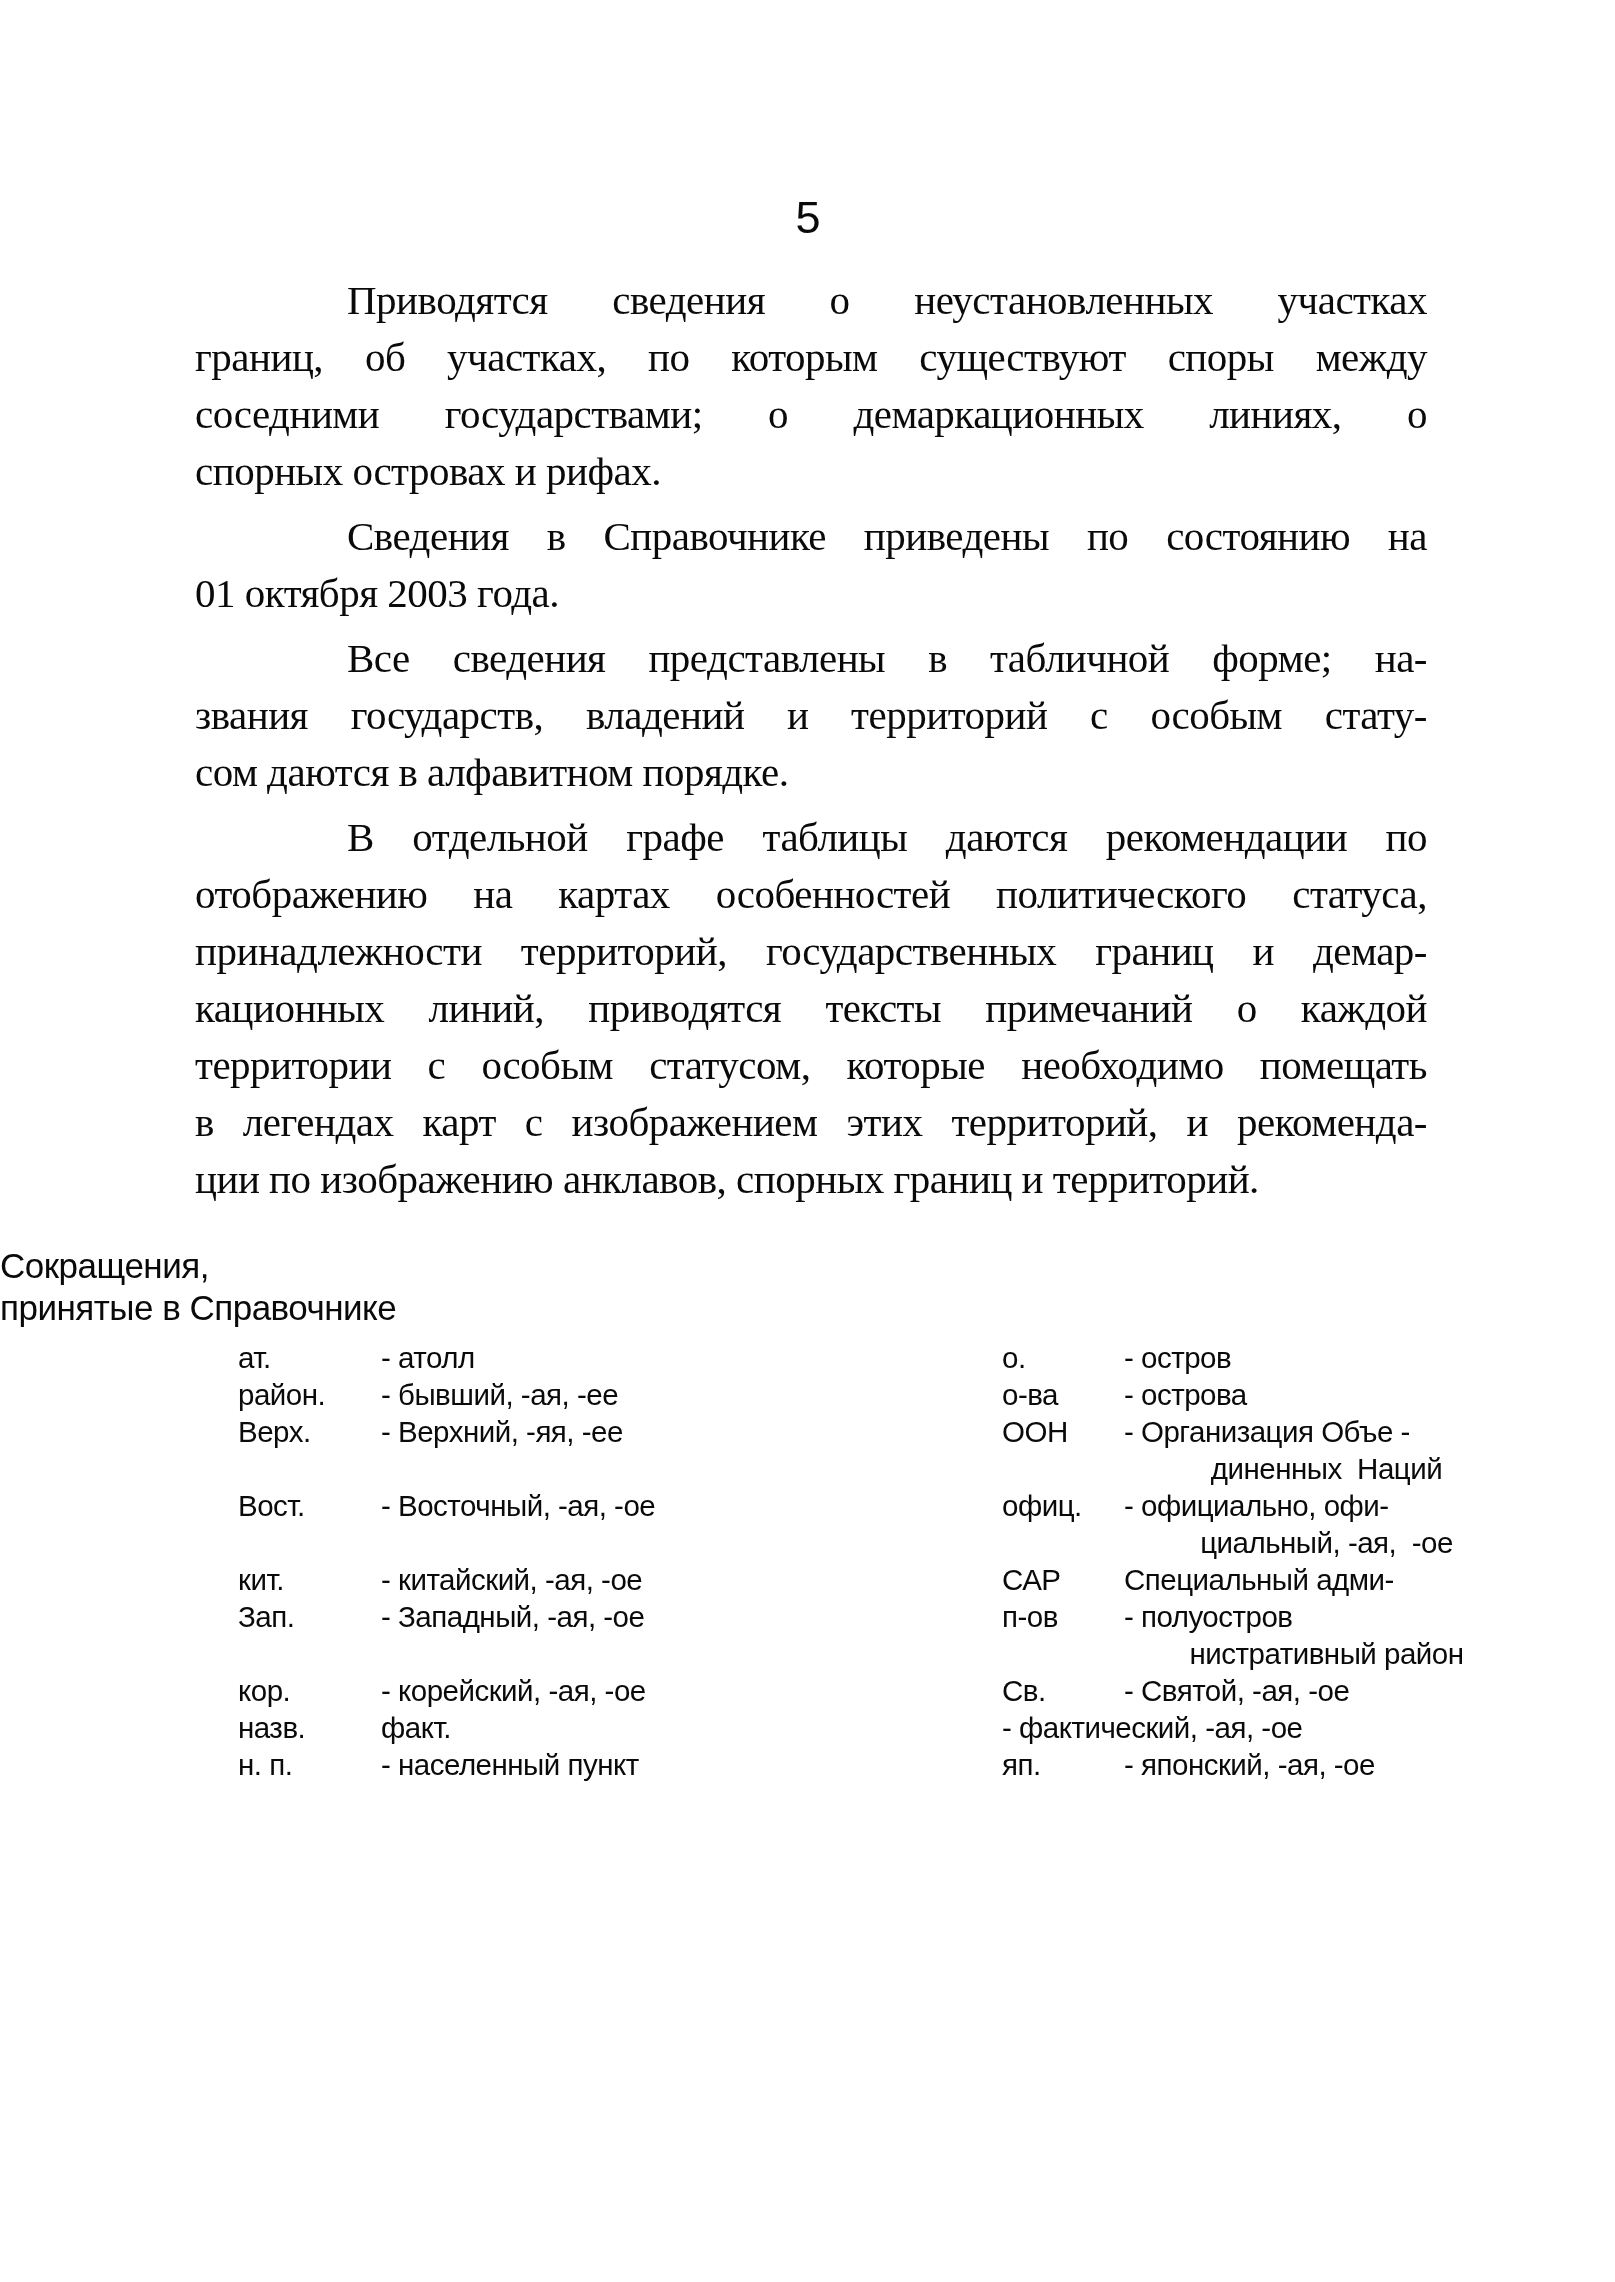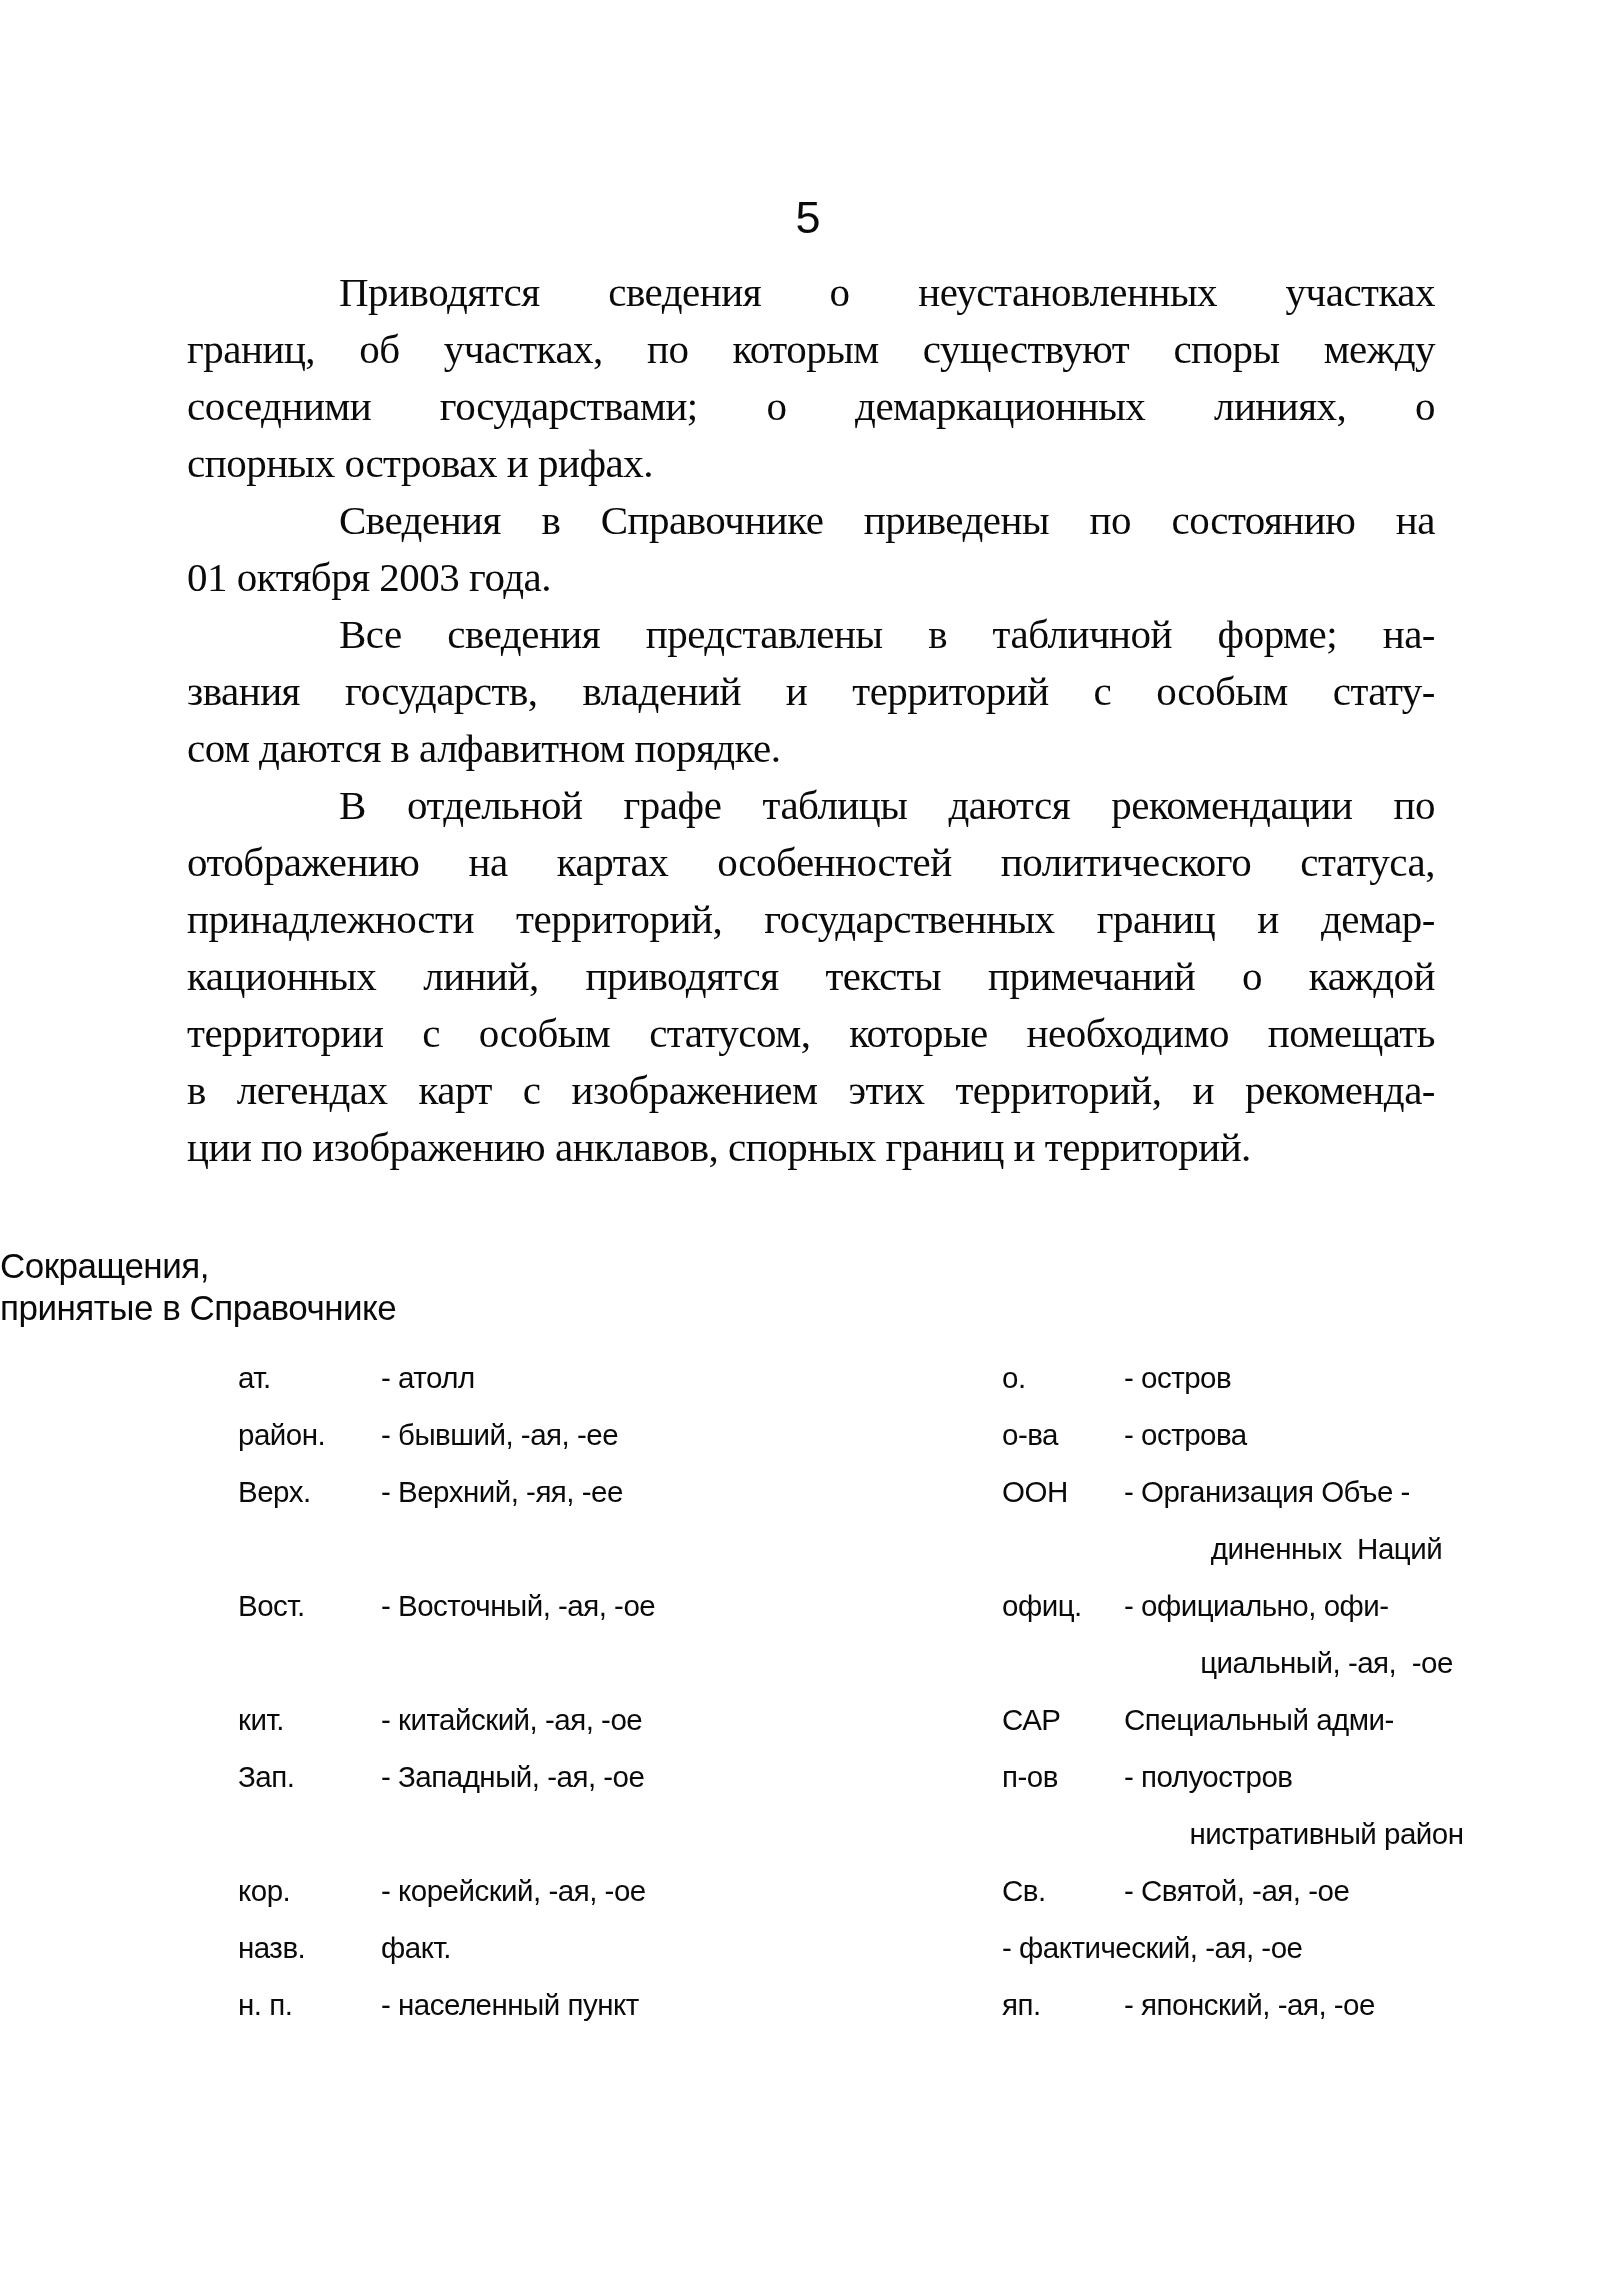--- a/index.html
+++ b/index.html
@@ -35,21 +35,21 @@
     position: absolute;
     top: 264px;
     left: 187px;
     width: 1248px;
     font-family: "Liberation Serif", serif;
     font-size: 41px;
     line-height: 57px;
     letter-spacing: -0.5px;
     color: #0a0a0a;
   }
-  .paragraph { margin: 0; padding: 0; }
+  .paragraph { margin: 8px; padding: 0; }
   .line {
     text-align: justify;
     text-align-last: justify;
     white-space: normal;
   }
   .line.first { text-indent: 152px; }
   .line.last  { text-align-last: left; }
 
   
   .abbr-title {
@@ -71,21 +71,20 @@
     font-family: "Liberation Sans", sans-serif;
     font-size: 29.5px;
     line-height: 37px;
     letter-spacing: -0.5px;
     color: #0a0a0a;
   }
   .abbr-row {
     display: grid;
     grid-template-columns: 143px 621px 122px 1fr;
     height: 37px;
-    margin-top: 20px;
   }
   .abbr-cell { white-space: pre; overflow: visible; }
   .abbr-cell.cont { padding-left: 26px; text-align: center; }
 </style>
 </head>
 <body>
 
 <div class="page">
 
   <div class="page-number">5</div>

